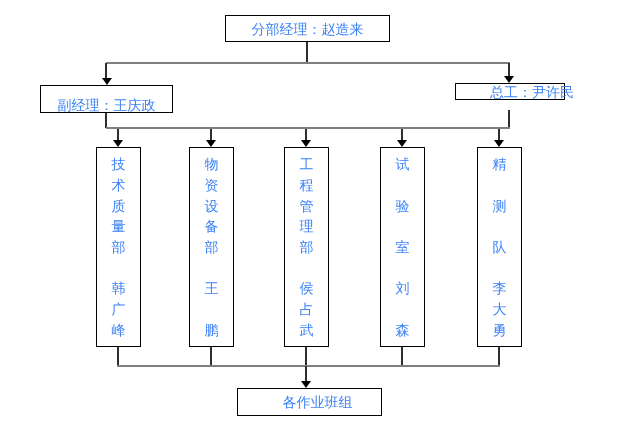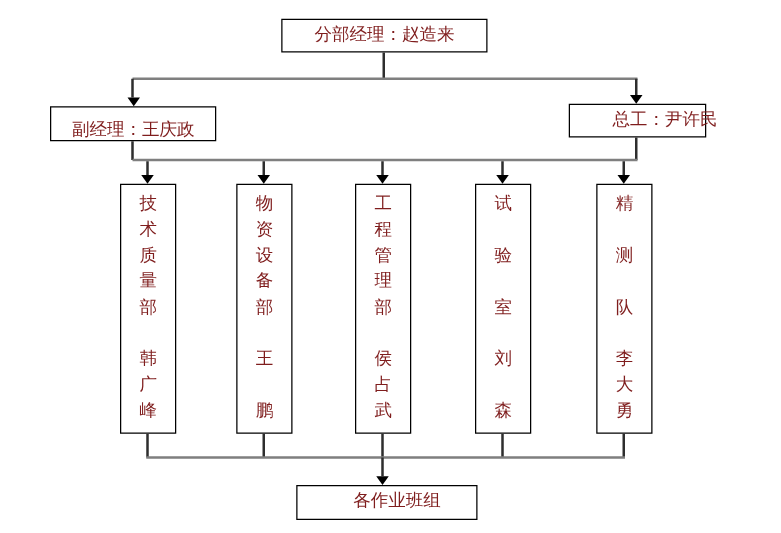--- a/index.html
+++ b/index.html
@@ -5,39 +5,39 @@
   html, body {
     margin: 0;
     padding: 0;
     background: #ffffff;
   }
   .canvas {
     position: relative;
     width: 625px;
     height: 426px;
     background: #ffffff;
-    font-family: Liberation Serif, serif;
-    color: #7f1d1d;
+    font-family: Liberation Sans, sans-serif;
+    color: #3b82f6;
     overflow: hidden;
   }
   .box {
     position: absolute;
     border: 1px solid #000000;
     background: #ffffff;
     display: flex;
     align-items: center;
     justify-content: center;
     font-size: 14px;
     line-height: 1;
     box-sizing: border-box;
     white-space: nowrap;
   }
   #top-box    { left: 225px; top: 15px;  width: 165px; height: 27px; }
   #deputy-box { left: 40px;  top: 85px;  width: 133px; height: 28px; align-items: flex-end; }
-  #chief-box  { left: 455px; top: 83px;  width: 110px; height: 27px; padding-left: 44px; }
+  #chief-box  { left: 455px; top: 83px;  width: 110px; height: 17px; padding-left: 44px; }
   #bottom-box { left: 237px; top: 388px; width: 145px; height: 28px; padding-left: 16px; }
 
   .dept {
     position: absolute;
     top: 147px;
     width: 45px;
     height: 200px;
     border: 1px solid #000000;
     background: #ffffff;
     display: flex;

